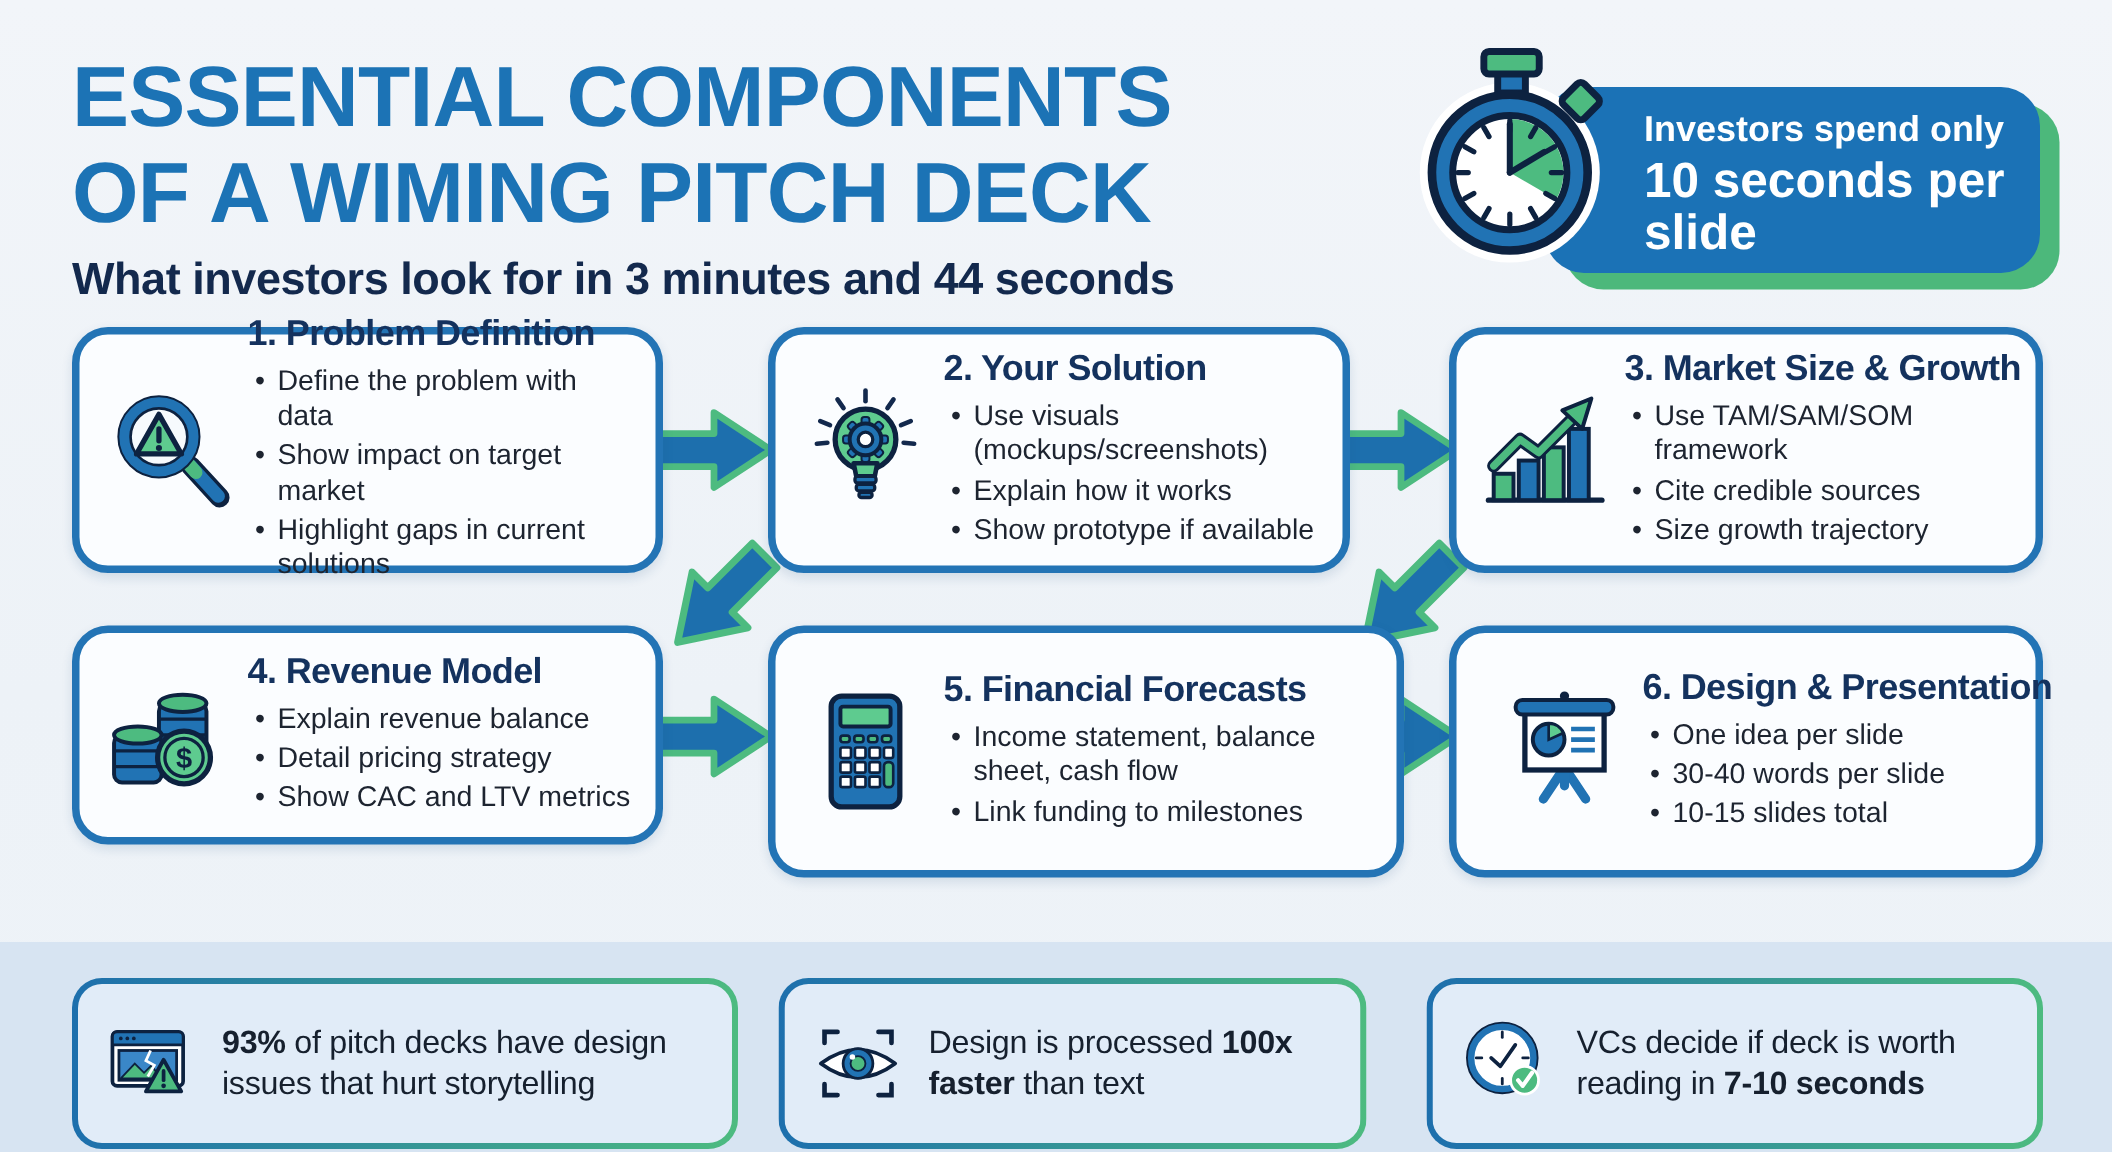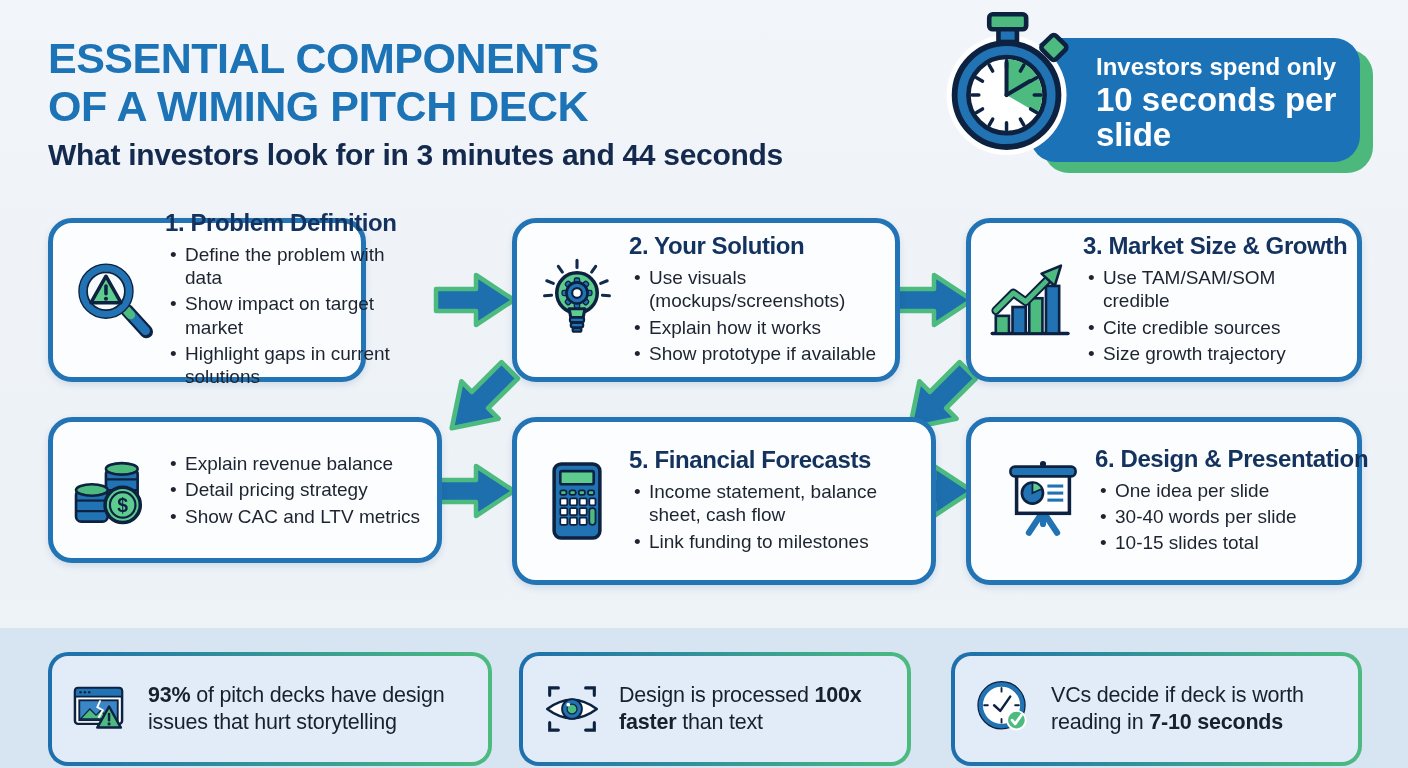--- a/index.html
+++ b/index.html
@@ -6,45 +6,45 @@
   html,body { background:#e7edf3; }
   .page {
     position:relative; width:1408px; height:768px; overflow:hidden;
     background:linear-gradient(180deg,#f2f5f9 0%,#edf2f7 60%,#eef3f8 100%);
     font-family:"Liberation Sans", sans-serif;
   }
   .band { position:absolute; left:0; top:628px; width:1408px; height:140px; background:#d7e4f2; }
 
   
   .header { position:absolute; left:48px; top:34px; }
-  .title { color:#1c73b5; font-weight:bold; font-size:43px; line-height:1.12; letter-spacing:-0.5px; }
+  .title { color:#1c73b5; font-weight:bold; font-size:57px; line-height:1.12; letter-spacing:-0.5px; }
   .title span { display:block; }
   .subtitle { color:#13294d; font-weight:bold; font-size:30px; margin-top:8px; letter-spacing:-0.3px; }
 
   
-  .badge-wrap { position:absolute; left:935px; top:12px; width:440px; height:165px; }
+  .badge-wrap { position:absolute; left:935px; top:32px; width:440px; height:165px; }
   .badge { position:absolute; left:95px; top:26px; width:330px; height:124px; background:#1b72b6;
            border-radius:26px; box-shadow:13px 11px 0 0 #4cb87b; padding:15px 18px 0 66px; color:#fff; }
   .badge-line1 { font-weight:bold; font-size:24px; }
   .badge-line2 { font-weight:bold; font-size:33px; line-height:1.06; margin-top:2px; }
   .stopwatch { position:absolute; left:0; top:0; width:150px; height:150px; z-index:3; }
 
   
   .card { position:absolute; background:#fbfdff; border:5px solid #2374b5; border-radius:24px;
           display:flex; align-items:center; padding:10px 14px 10px 12px; z-index:2;
           box-shadow:0 3px 7px rgba(25,80,130,.14); }
   .card-icon { flex:0 0 96px; display:flex; justify-content:center; align-items:center; }
   .card-icon svg { width:88px; height:88px; }
   .card-body { flex:1; padding-left:4px; }
   .card-body h3 { color:#14325e; font-size:24px; font-weight:bold; letter-spacing:-0.4px; margin-bottom:6px; white-space:nowrap; }
   .card-body ul { list-style:none; }
   .card-body li { position:relative; color:#1d2430; font-size:19px; line-height:1.22; padding-left:20px; margin:3px 0; }
   .card-body li::before { content:"•"; position:absolute; left:5px; top:0; color:#1d2430; }
 
-  .c1 { left:48px;  top:218px; width:318px; height:164px; }
+  .c1 { left:48px;  top:218px; width:394px; height:164px; }
   .c2 { left:512px; top:218px; width:388px; height:164px; }
   .c3 { left:966px; top:218px; width:396px; height:164px; }
   .c4 { left:48px;  top:417px; width:394px; height:146px; }
   .c5 { left:512px; top:417px; width:424px; height:168px; }
   .c6 { left:966px; top:417px; width:396px; height:168px;padding-left:24px; }
 
   
   .arrow { position:absolute; width:80px; height:58px; z-index:1; }
   .arrow svg { width:100%; height:100%; overflow:visible; }
   .a1 { left:436px; top:271px; }
@@ -186,21 +186,21 @@
         <rect x="48" y="48" width="15" height="40" fill="#4dbb80" stroke="#0d2240" stroke-width="3"></rect>
         <rect x="67" y="34" width="15" height="54" fill="#2173b4" stroke="#0d2240" stroke-width="3"></rect>
         <polyline points="10,62 30,42 44,52 70,26" fill="none" stroke="#0d2240" stroke-width="10" stroke-linecap="round" stroke-linejoin="round"></polyline>
         <polyline points="10,62 30,42 44,52 70,26" fill="none" stroke="#4dbb80" stroke-width="5.5" stroke-linecap="round" stroke-linejoin="round"></polyline>
         <polygon points="62,20 84,11 77,34" fill="#4dbb80" stroke="#0d2240" stroke-width="3" stroke-linejoin="round"></polygon>
       </svg>
     </div>
     <div class="card-body">
       <h3>3. Market Size &amp; Growth</h3>
       <ul>
-        <li>Use TAM/SAM/SOM credible</li>
+        <li>Use TAM/SAM/SOM framework</li>
         <li>Cite credible sources</li>
         <li>Size growth trajectory</li>
       </ul>
     </div>
   </section>
 
   <section class="card c4">
     <div class="card-icon">
       <svg viewBox="0 0 100 100">
         <g>
@@ -215,20 +215,21 @@
           <line x1="8" y1="62" x2="44" y2="62" stroke="#0d2240" stroke-width="2.5"></line>
           <line x1="8" y1="74" x2="44" y2="74" stroke="#0d2240" stroke-width="2.5"></line>
           <ellipse cx="26" cy="50" rx="18" ry="6.5" fill="#4dbb80" stroke="#0d2240" stroke-width="3"></ellipse>
         </g>
         <circle cx="61" cy="67" r="20" fill="#5ecb8f" stroke="#0d2240" stroke-width="4"></circle>
         <circle cx="61" cy="67" r="14.5" fill="none" stroke="#0d2240" stroke-width="2.5"></circle>
         <text x="61" y="75" text-anchor="middle" font-family="Liberation Sans, sans-serif" font-size="22" font-weight="bold" fill="#0d2240">$</text>
       </svg>
     </div>
     <div class="card-body">
+      <h3>4. Revenue Model</h3>
       <ul>
         <li>Explain revenue balance</li>
         <li>Detail pricing strategy</li>
         <li>Show CAC and LTV metrics</li>
       </ul>
     </div>
   </section>
 
   <section class="card c5">
     <div class="card-icon">

